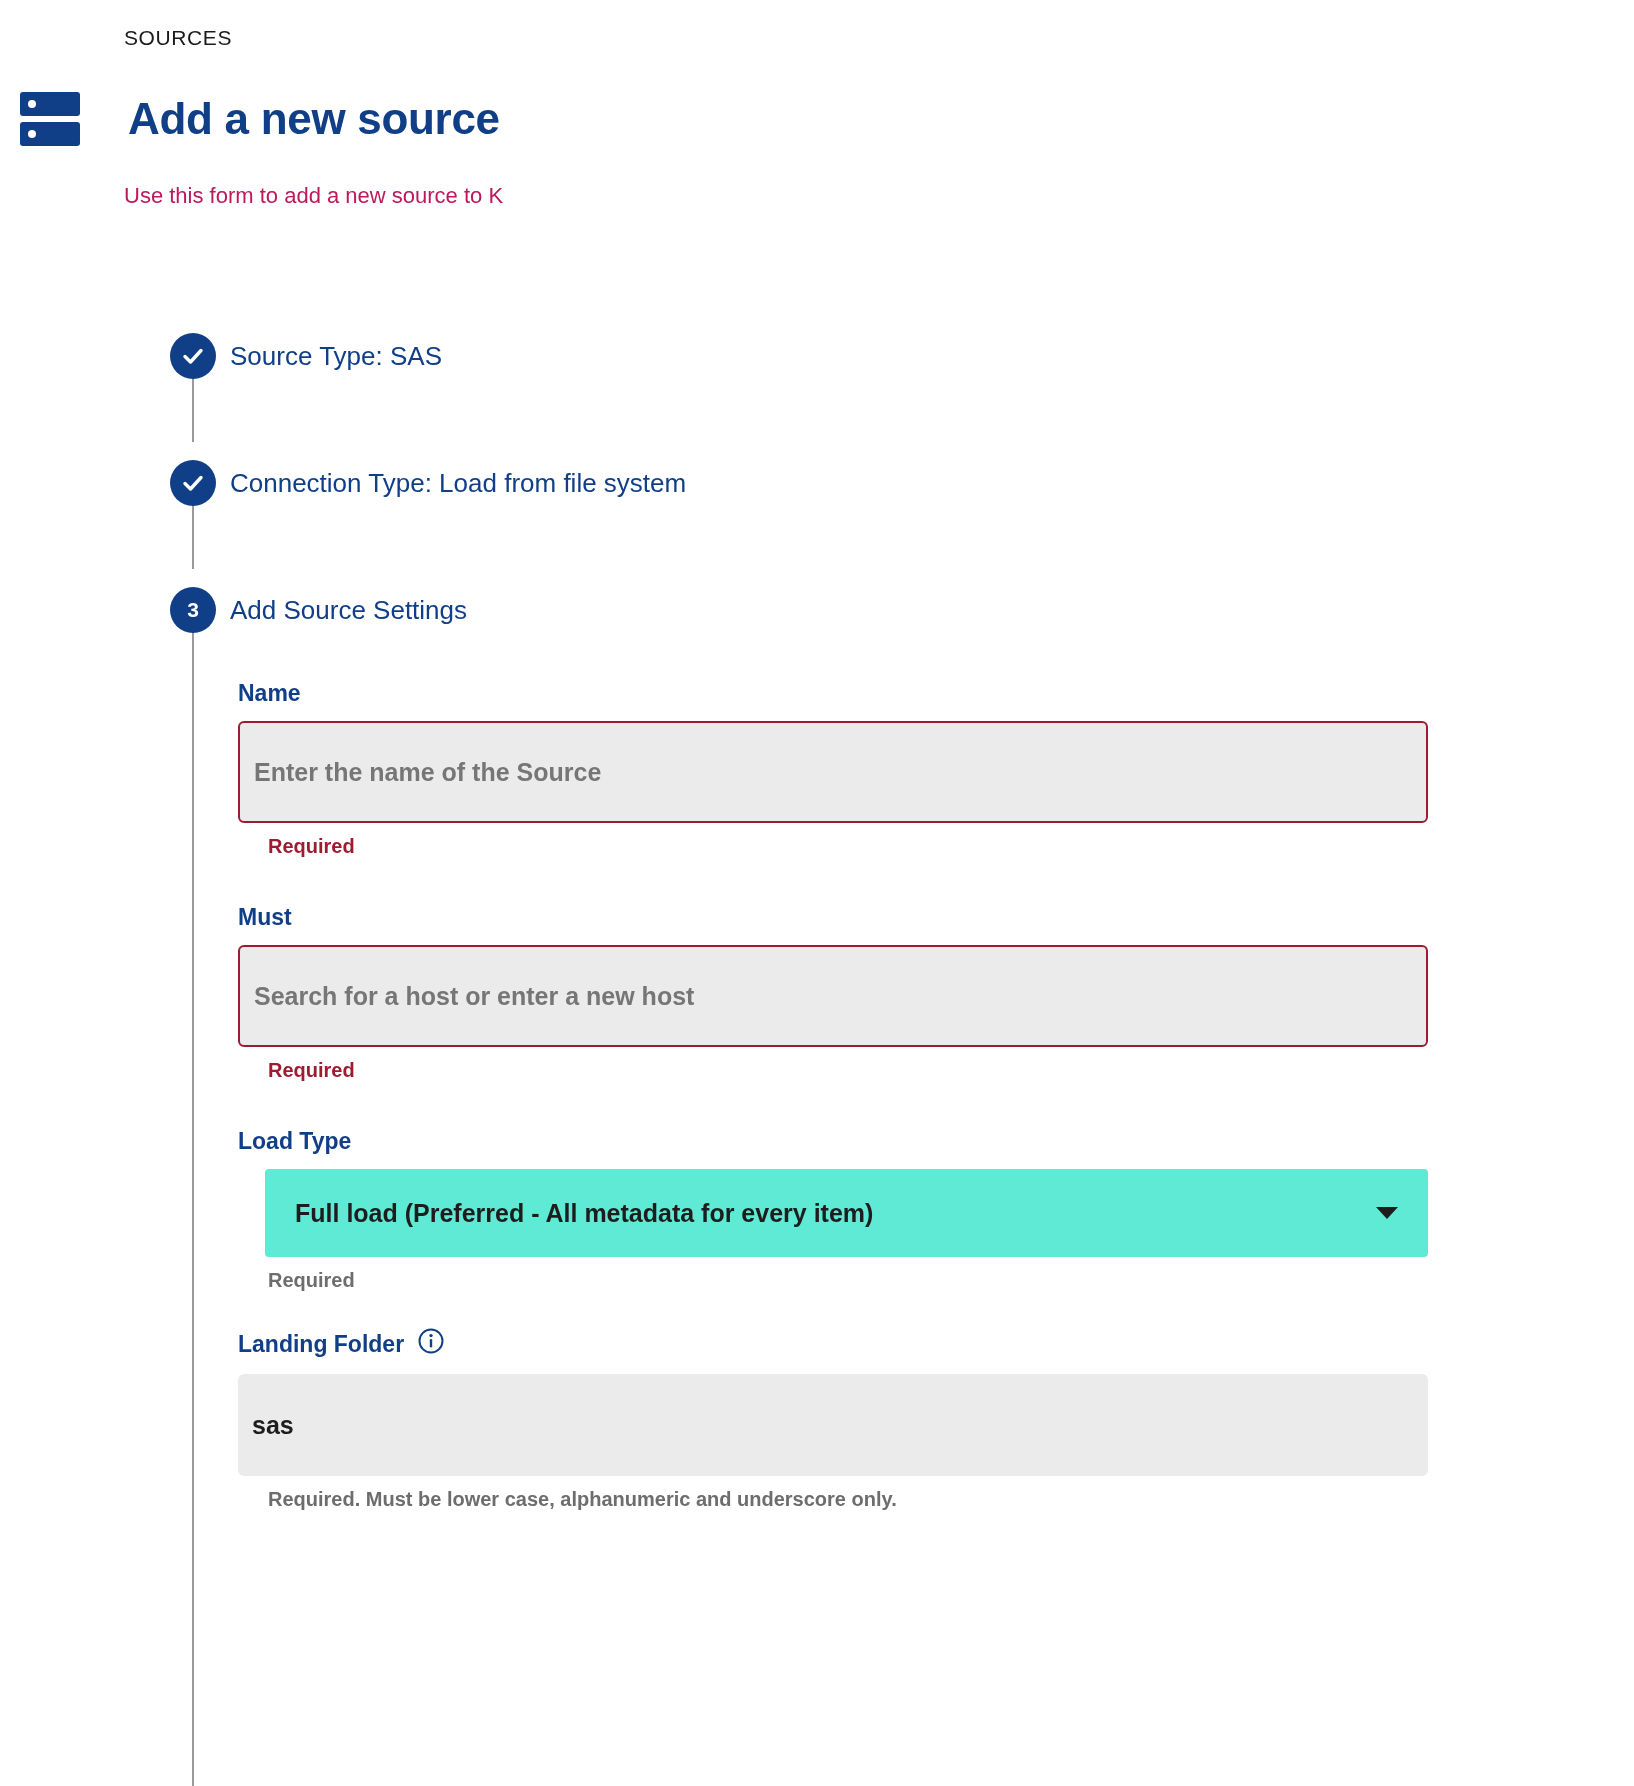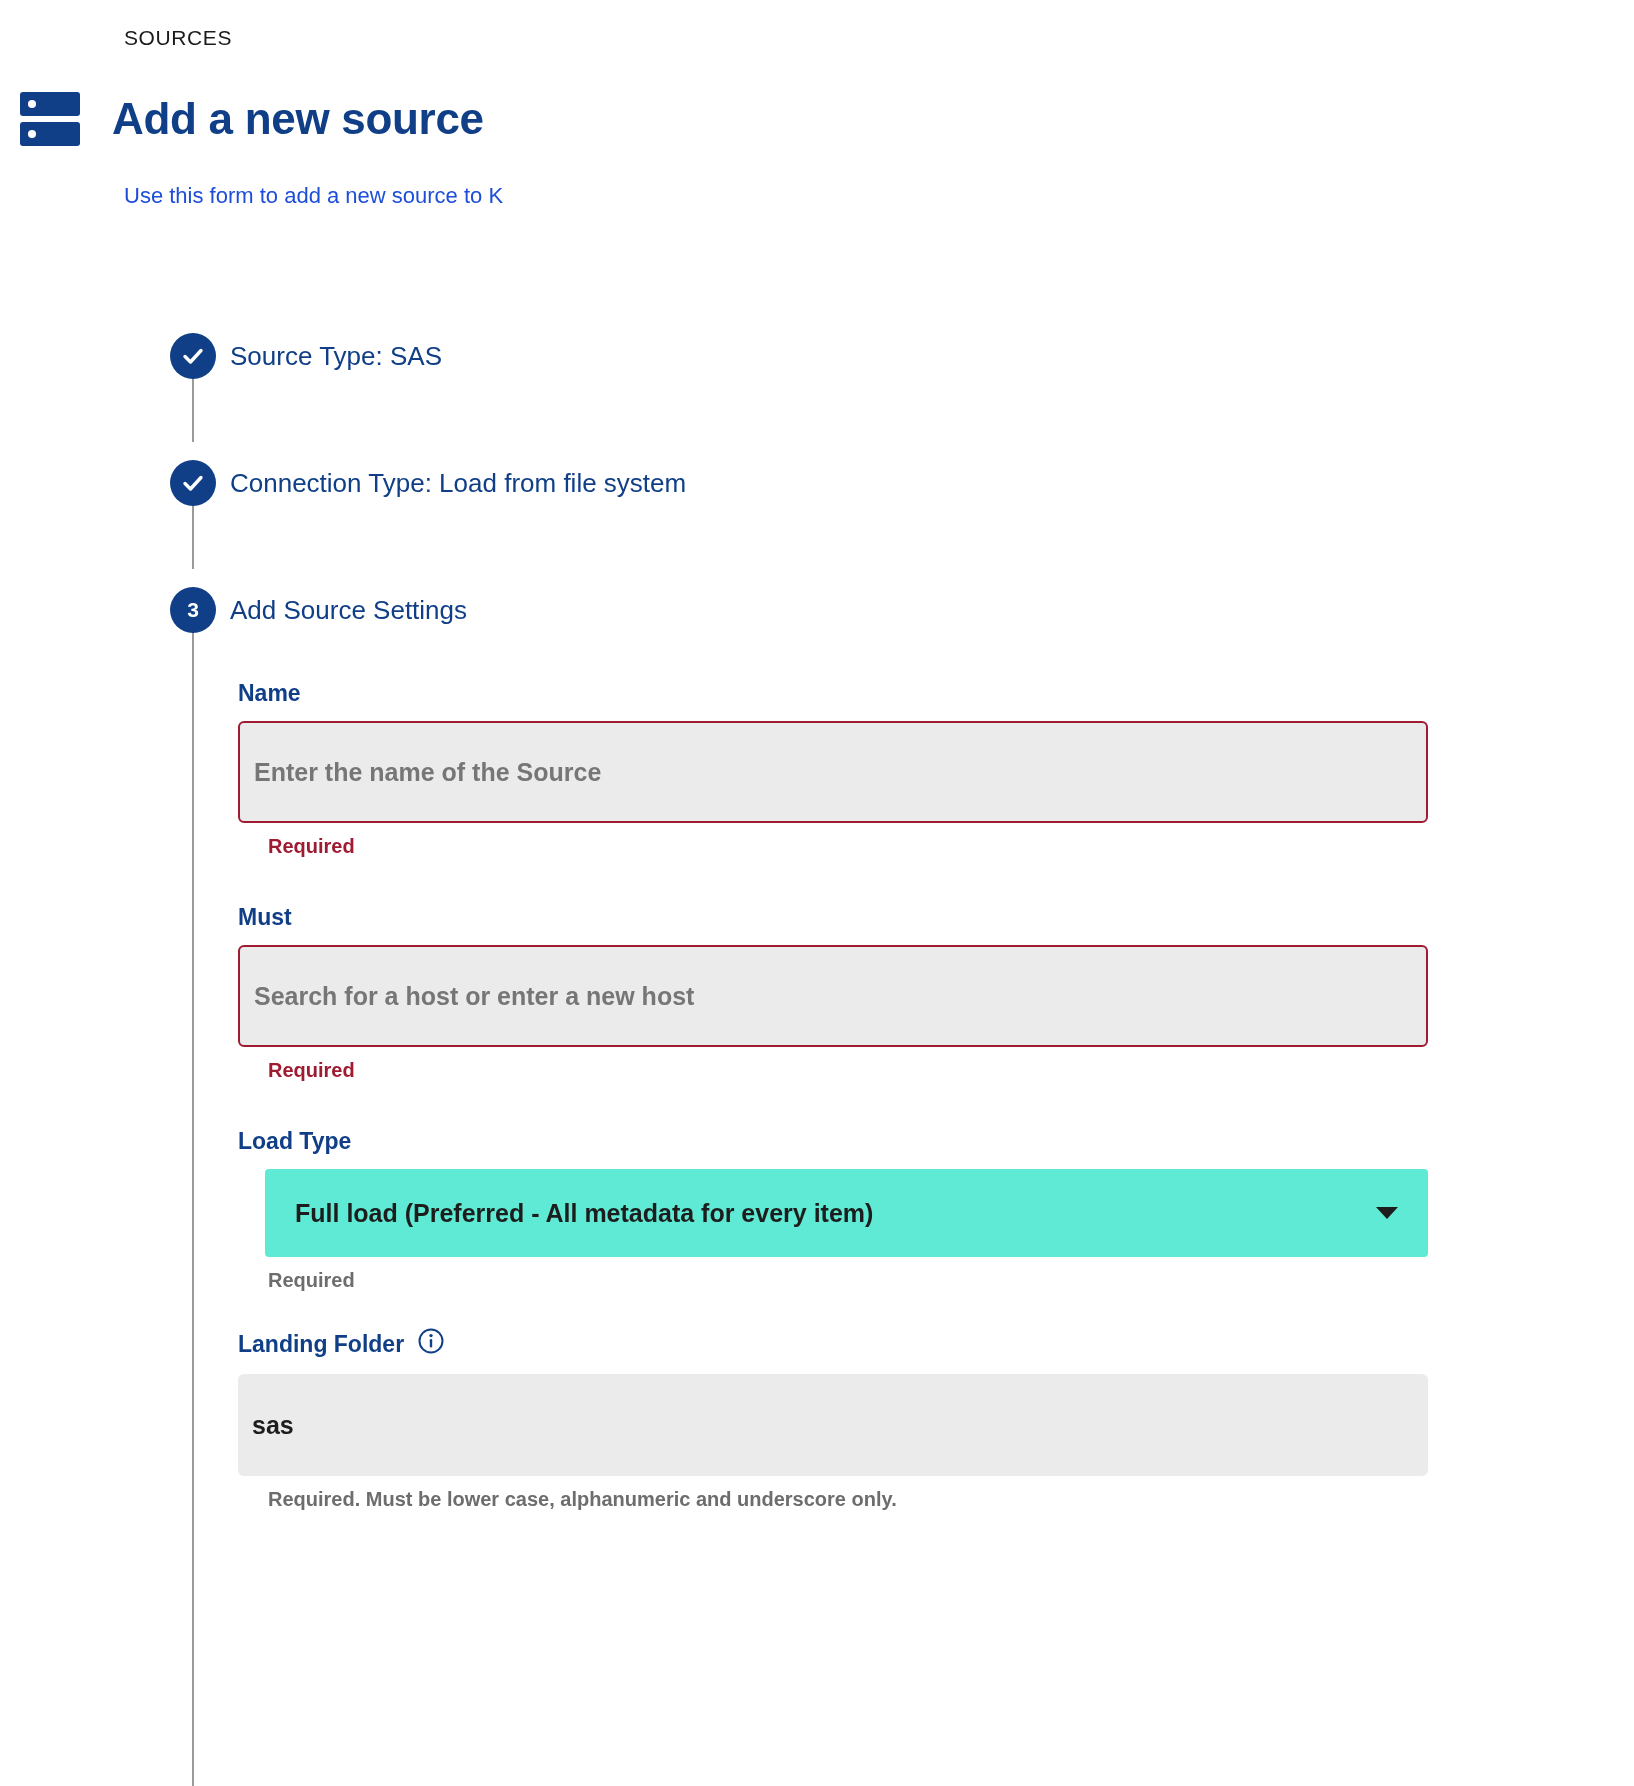--- a/index.html
+++ b/index.html
@@ -39,33 +39,33 @@
     display: flex;
     align-items: center;
   }
   .server-icon {
     width: 60px;
     height: 58px;
     margin-left: 0px;
     display: block;
   }
   .page-title {
-    margin-left: 32px;
+    margin-left: 48px;
     font-size: 44px;
     color: #103f87;
     font-weight: 700;
     letter-spacing: -0.3px;
     line-height: 1;
   }
   .subtitle {
     position: absolute;
     left: 124px;
     top: 183px;
     font-size: 22px;
-    color: #1d4ed8;
+    color: #be185d;
   }
 
   
   .stepper {
     position: absolute;
     left: 170px;
     top: 330px;
     width: 1400px;
   }
   .step {

